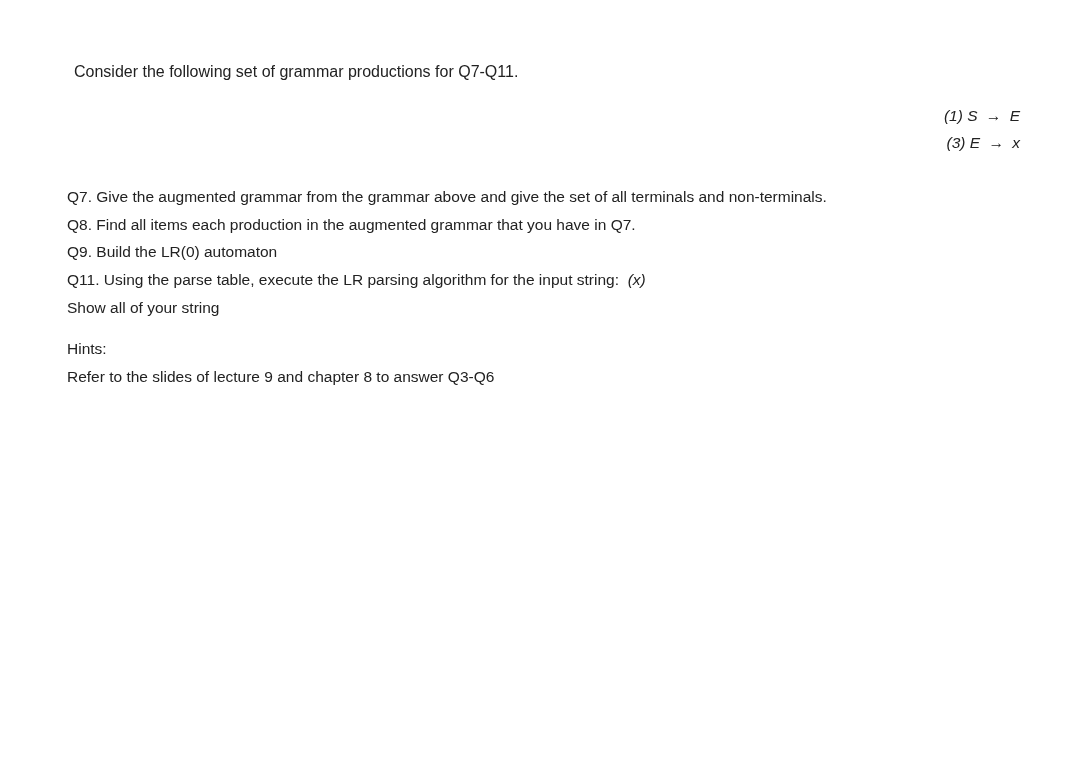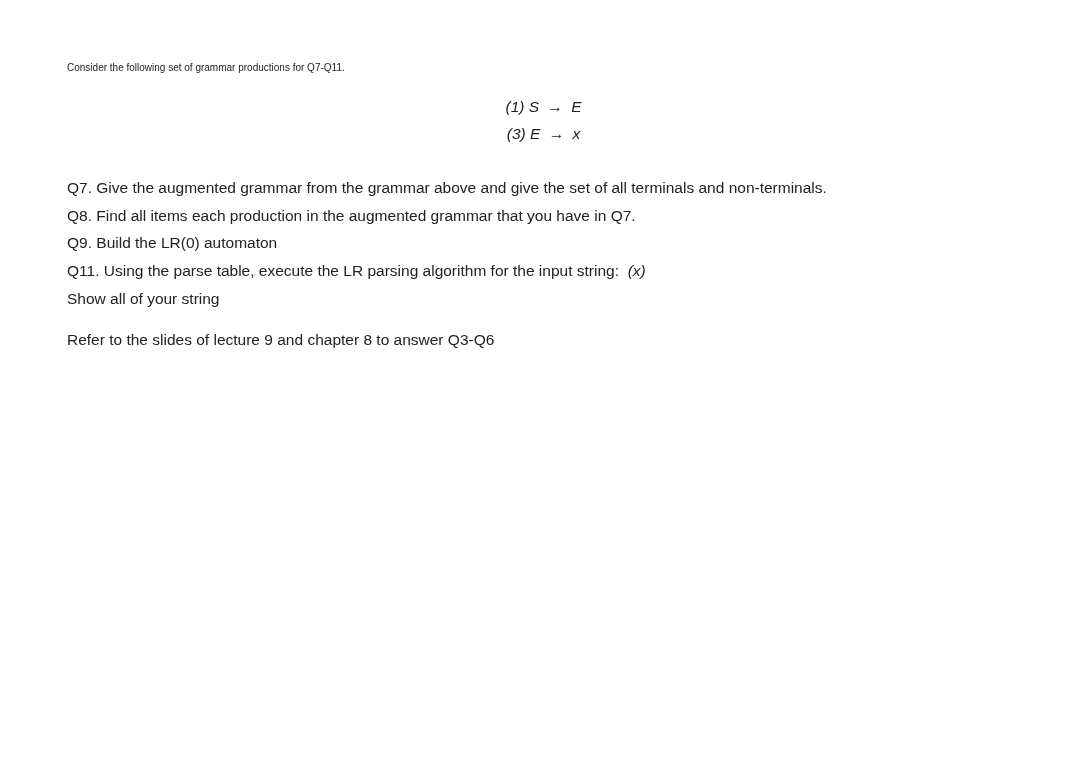--- a/index.html
+++ b/index.html
@@ -13,26 +13,27 @@
       font-size: 16px;
       color: #222222;
       width: 1087px;
       min-height: 762px;
       padding: 60px 67px 60px 67px;
     }
     .content-wrapper {
       max-width: 980px;
     }
     .intro-text {
-      font-size: 10px;
+      font-size: 16px;
       line-height: 1.5;
       margin-bottom: 18px;
+      margin-left: 7px;
     }
     .productions-block {
-      text-align: center;
+      text-align: right;
       margin-bottom: 28px;
       font-size: 15.5px;
       line-height: 1.75;
     }
     .production-line {
       font-style: italic;
     }
     .arrow {
       font-style: normal;
       margin: 0 4px;
@@ -85,16 +86,17 @@
     </div>
     <div class="question-line">
       <span>Q11. Using the parse table, execute the LR parsing algorithm for the input string:</span>&nbsp;&nbsp;<span class="inline-code" style="font-style:italic;">(x)</span>
     </div>
     <div class="question-line">
       <span>Show all of your string</span>
     </div>
   </div>
 
   <div class="hints-block">
+    <div class="hints-title">Hints:</div>
     <div>Refer to the slides of lecture 9 and chapter 8 to answer Q3-Q6</div>
   </div>
 
 </div>
 
 </body></html>

